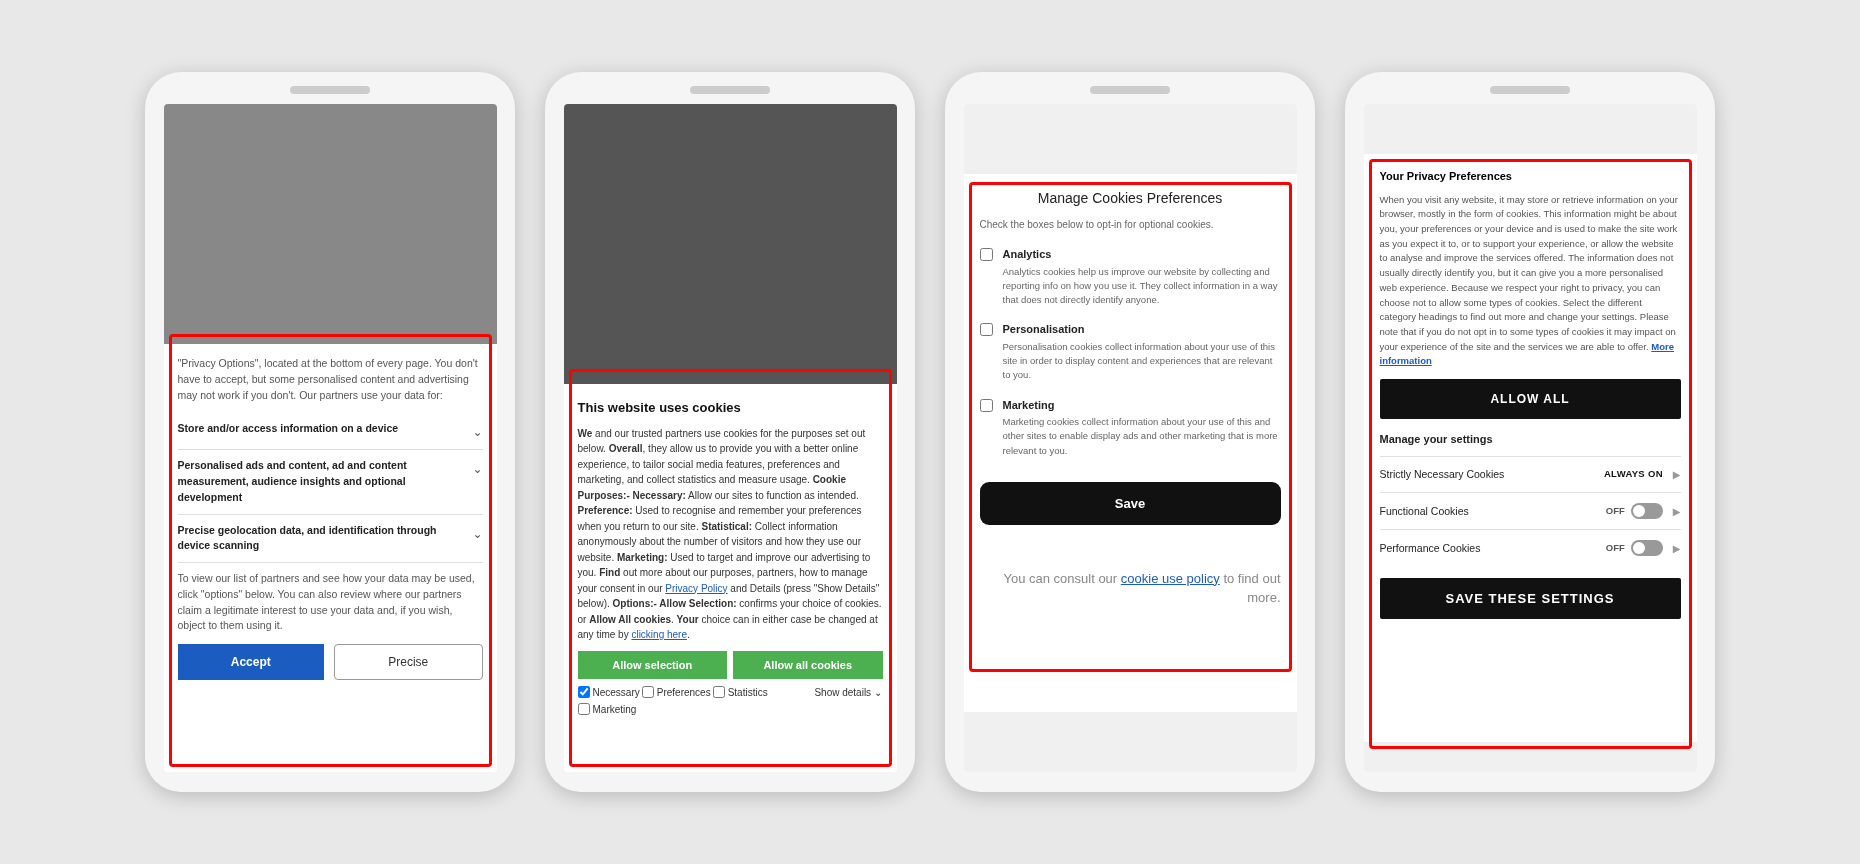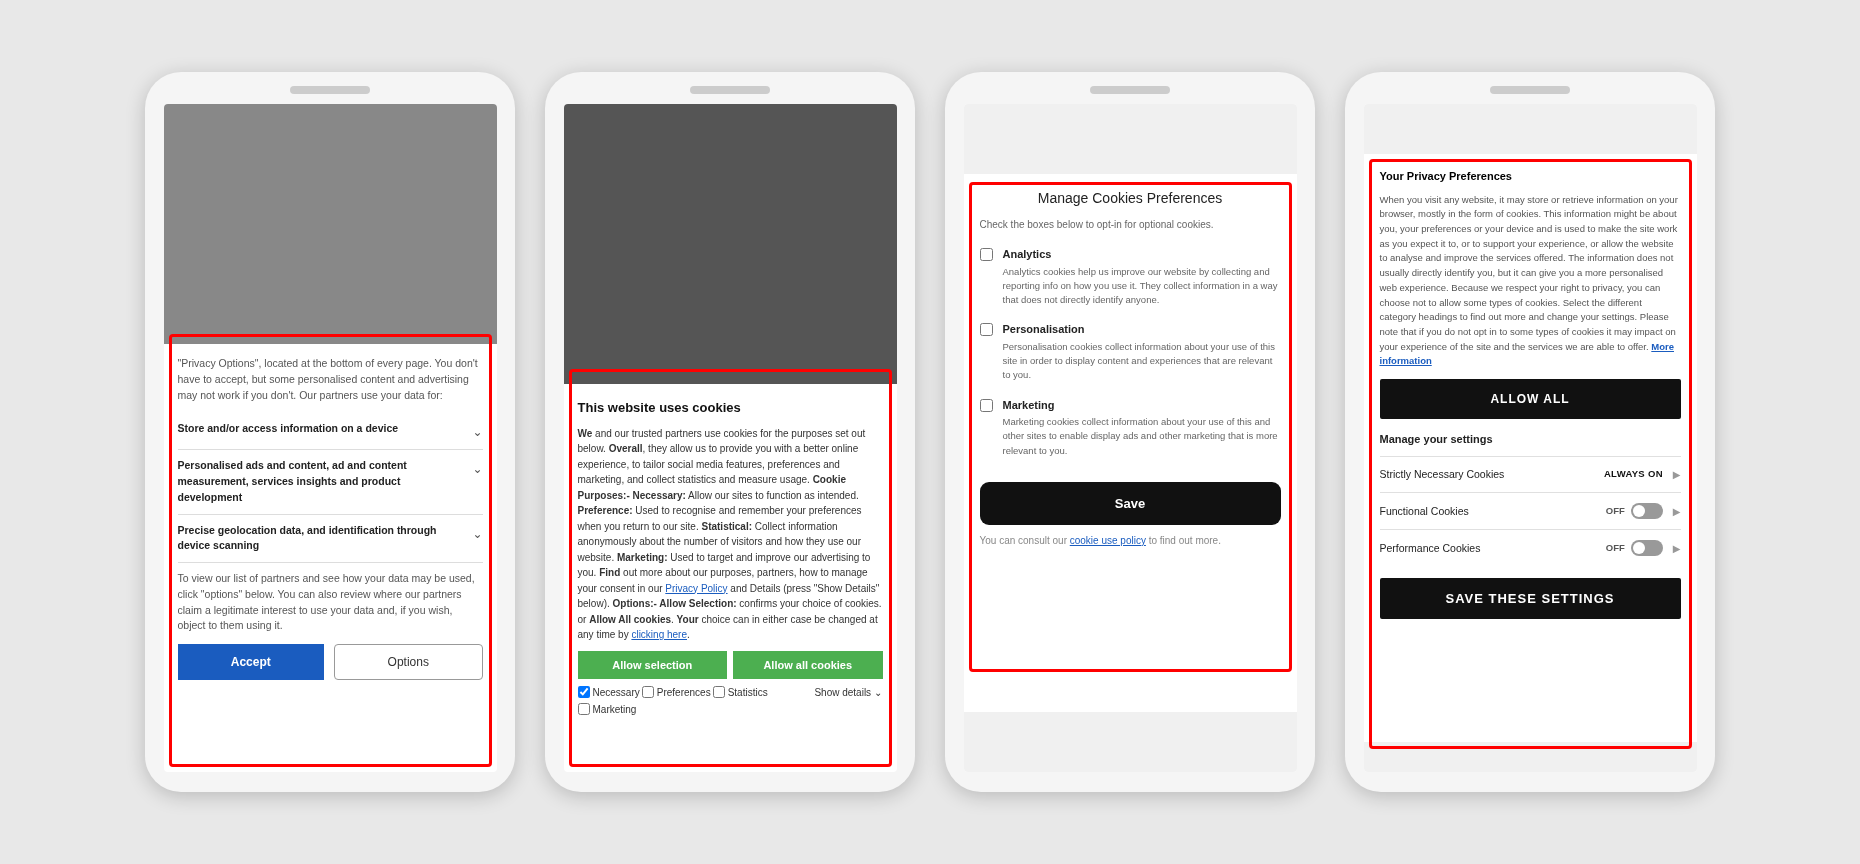--- a/index.html
+++ b/index.html
@@ -310,23 +310,24 @@
       width: 100%;
       padding: 14px;
       font-size: 13px;
       font-weight: bold;
       cursor: pointer;
       margin: 10px 0 8px 0;
       border-radius: 9px;
     }
 
     .phone3-footer {
-      font-size: 10px;
+      font-size: 13px;
       color: #888;
-      text-align: left;
+      text-align: right;
+      margin-top: 36px;
     }
 
     .phone3-footer a {
       color: #1a5cbf;
       text-decoration: underline;
     }
 
     .phone3-bottom-gray {
       background: #f0f0f0;
       height: 60px;
@@ -487,33 +488,33 @@
 
       <div class="red-box" style="top: 230px; left: 5px; right: 5px; bottom: 5px;"></div>
 
       <p>"Privacy Options", located at the bottom of every page. You don't have to accept, but some personalised content and advertising may not work if you don't. Our partners use your data for:</p>
 
       <div class="phone1-accordion-item">
         <span class="label">Store and/or access information on a device</span>
         <span class="chevron">⌄</span>
       </div>
       <div class="phone1-accordion-item">
-        <span class="label">Personalised ads and content, ad and content measurement, services insights and product development</span>
+        <span class="label">Personalised ads and content, ad and content measurement, audience insights and optional development</span>
         <span class="chevron">⌄</span>
       </div>
       <div class="phone1-accordion-item">
         <span class="label">Precise geolocation data, and identification through device scanning</span>
         <span class="chevron">⌄</span>
       </div>
 
       <p class="phone1-note">To view our list of partners and see how your data may be used, click "options" below. You can also review where our partners claim a legitimate interest to use your data and, if you wish, object to them using it.</p>
 
       <div class="phone1-buttons">
         <button class="btn-accept">Accept</button>
-        <button class="btn-options">Options</button>
+        <button class="btn-options">Precise</button>
       </div>
     </div>
   </div>
 </div>
 
 <div class="phone">
   <div class="phone-notch"></div>
   <div class="phone-screen phone2-screen">
     <div class="phone2-top-gray"></div>
     <div class="phone2-content">

